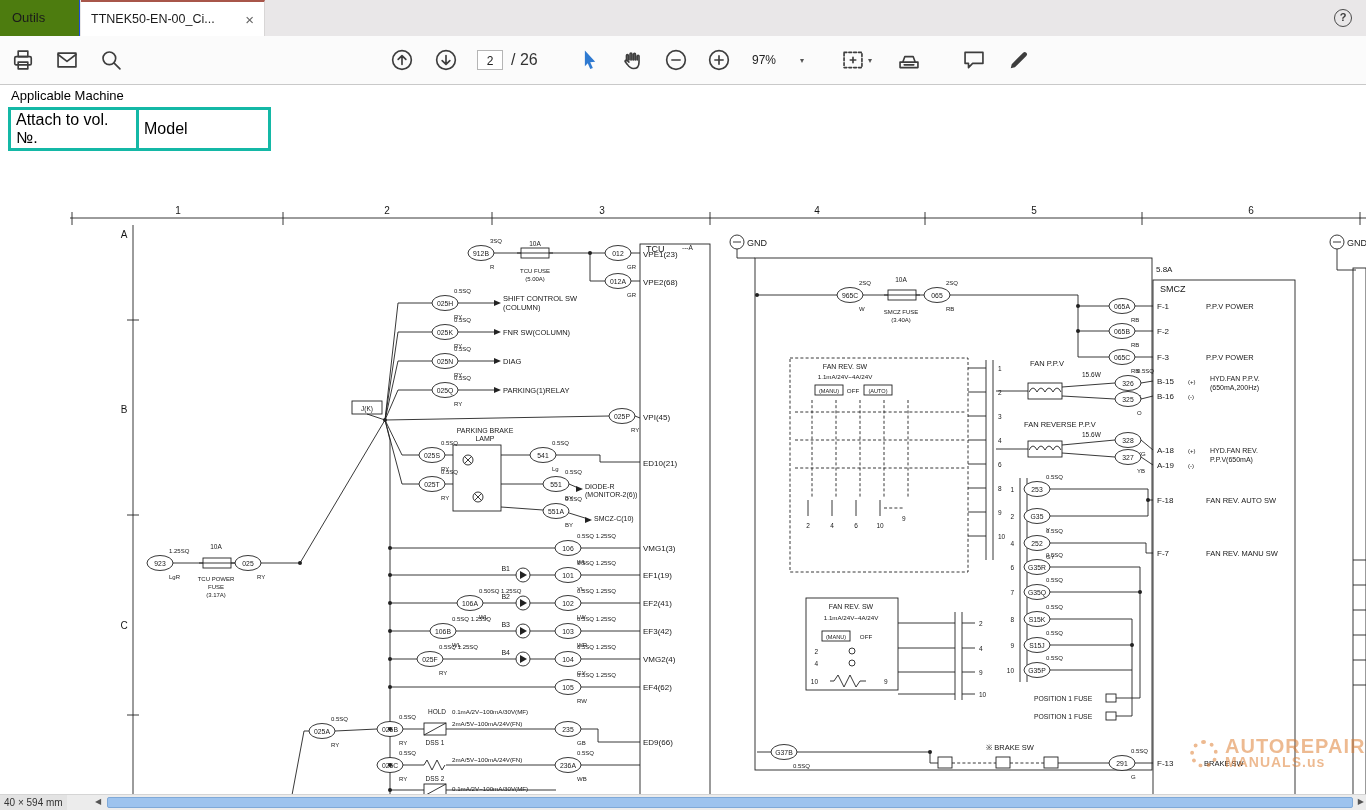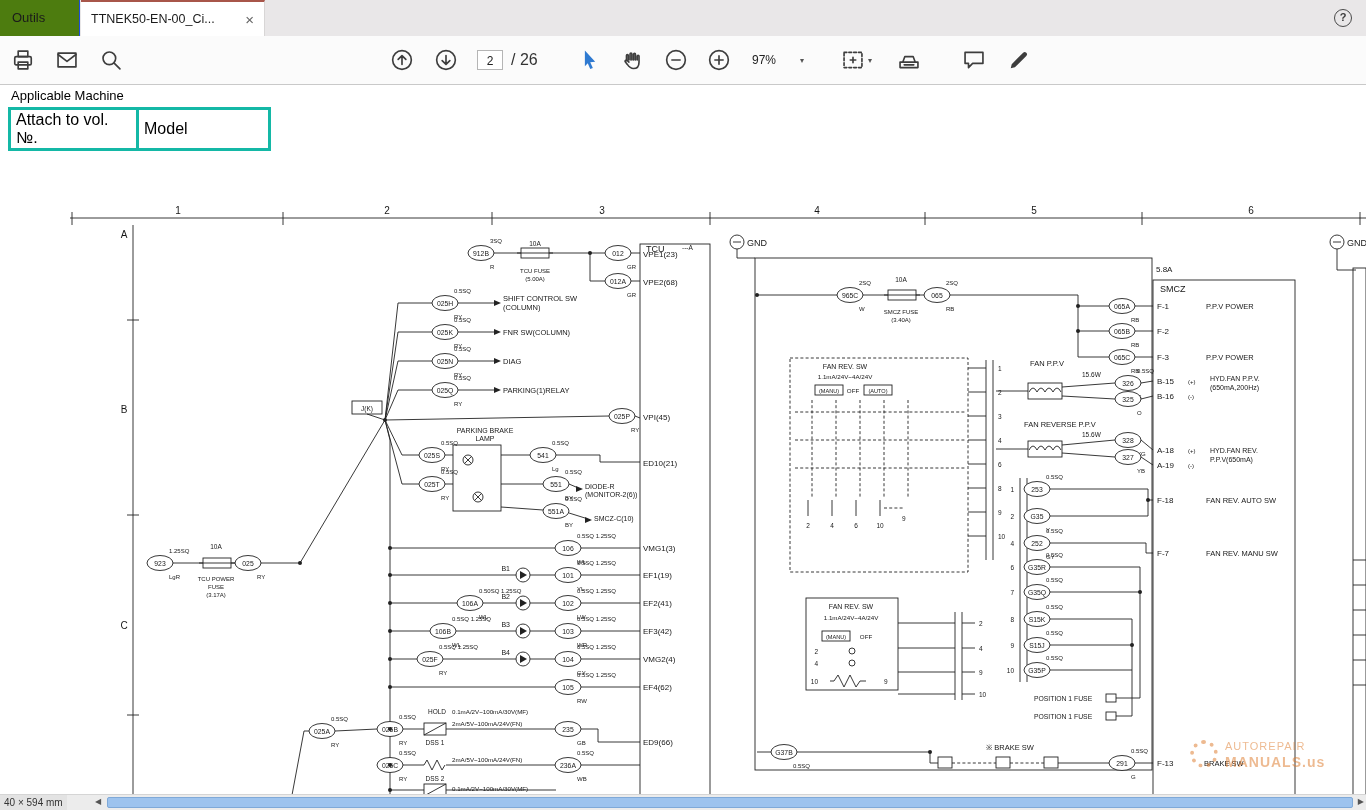--- a/index.html
+++ b/index.html
@@ -32,21 +32,21 @@
   #wiring{position:absolute;left:0;top:84px;width:1366px;height:711px;z-index:1}
   #wiring text{fill:#171717}
   #wiring{font-family:"Liberation Sans",sans-serif}
   .w{stroke:#222;stroke-width:0.9;fill:none}
   .d{stroke-dasharray:3 2.2}
   .bx{stroke:#222;stroke-width:0.9;fill:none}
   .ov{stroke:#222;stroke-width:0.9;fill:#fff}
   
   .watermark{position:absolute;left:1190px;top:738px;display:flex;align-items:center;gap:7px;opacity:.5;z-index:10}
   .wm-gear{width:28px;height:28px;border:4px dotted #dd7726;border-radius:50%;box-sizing:border-box}
-  .wm-l1{font-size:11px;font-weight:normal;color:#dd7726;letter-spacing:1px;line-height:17px}
+  .wm-l1{font-size:20px;font-weight:bold;color:#dd7726;letter-spacing:1px;line-height:17px}
   .wm-l2{font-size:14px;font-weight:bold;color:#dd7726;letter-spacing:1px;line-height:14px}
   
   .statusbar{position:absolute;left:0;bottom:0;right:0;height:15px;background:#ececec;border-top:1px solid #d5d5d5;z-index:30}
   .size-chip{position:absolute;left:0;top:0;height:15px;line-height:15px;padding:0 4px;font-size:10px;color:#333;background:#e3e3e3}
   .scroll-left{position:absolute;left:95px;top:2px;font-size:8px;color:#555}
   .scroll-right{position:absolute;right:2px;top:2px;font-size:8px;color:#555}
   .scroll-thumb{position:absolute;left:107px;right:13px;top:2px;height:11px;background:#9dc3ee;border:1px solid #7fa9d8;border-radius:2px;box-sizing:border-box}
 </style>
 </head>
 <body>

